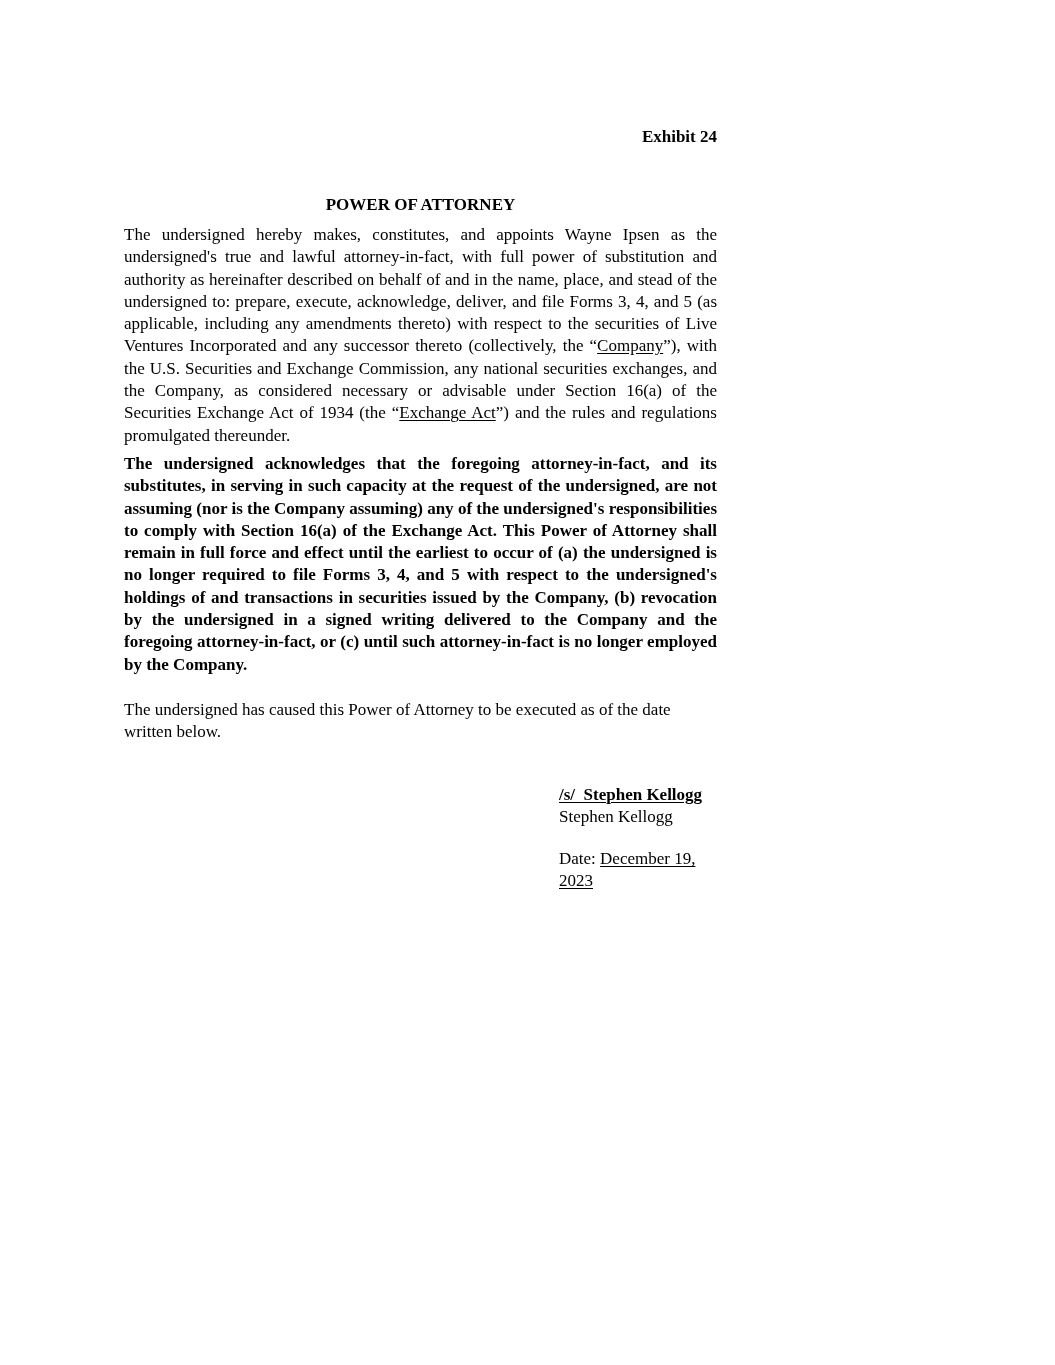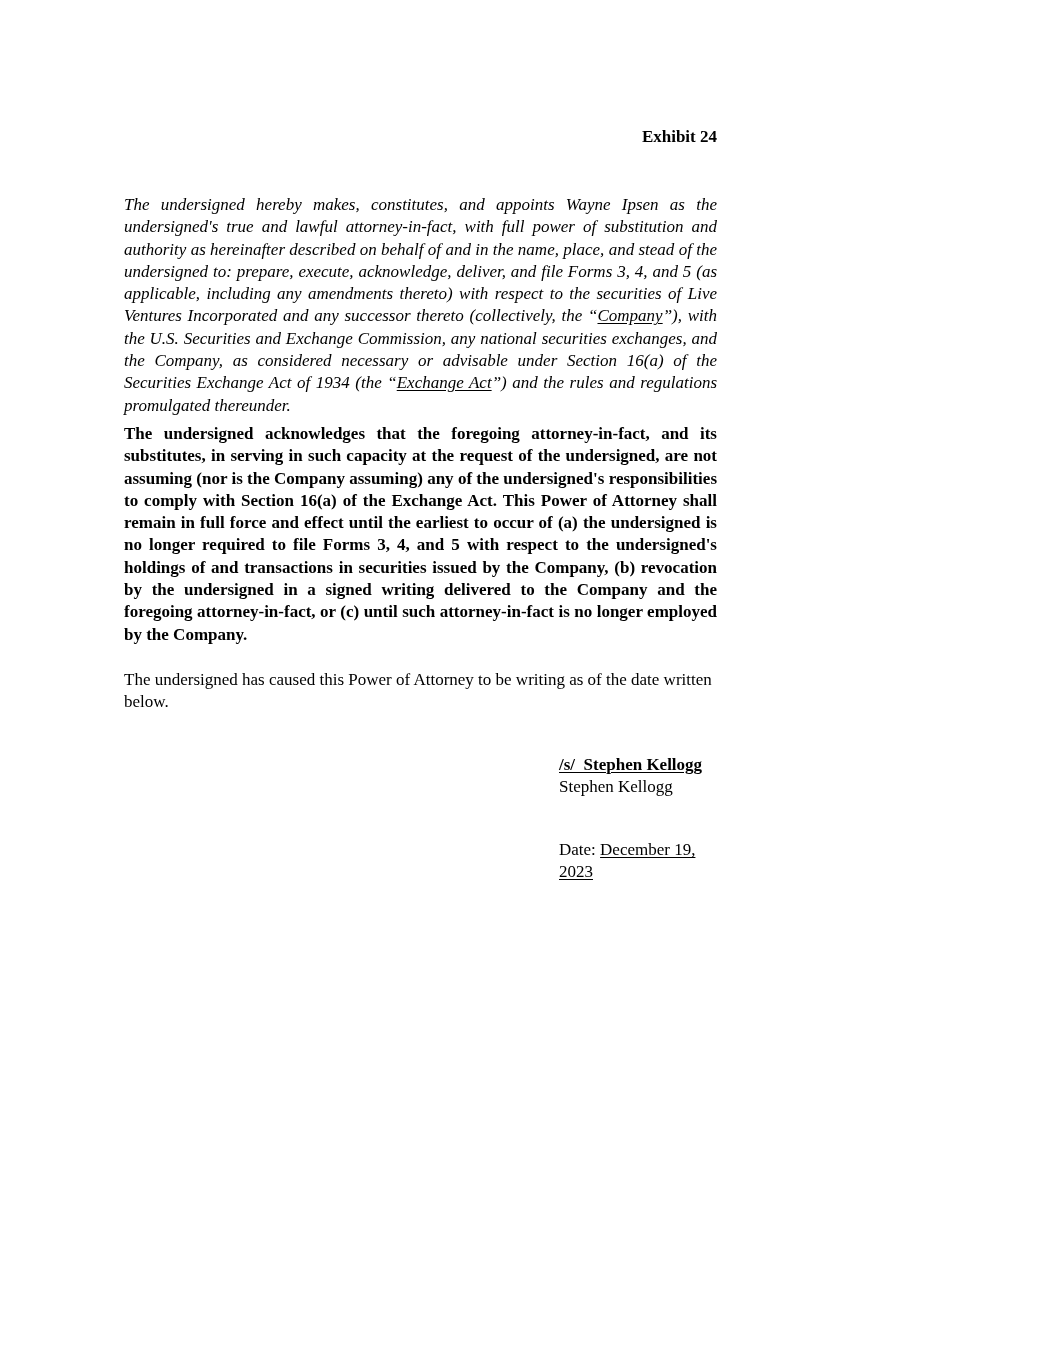--- a/index.html
+++ b/index.html
@@ -31,56 +31,57 @@
     text-align: center;
     font-weight: bold;
     line-height: 22px;
     margin-top: 46px;
   }
   .para {
     margin: 0;
     text-align: justify;
     line-height: 22.3px;
   }
-  .p1 { margin-top: 28px; font-style: italic; }
+  .p1 { margin-top: 8px; }
   .p2 { margin-top: 6px; font-weight: bold; }
   .p3 { margin-top: 23px; text-align: left; }
   .u {
     text-decoration: underline;
     text-underline-offset: 2px;
   }
   .sig-block {
     margin-top: 40px;
     margin-left: 435px;
     line-height: 22.3px;
   }
   .sig-line {
     white-space: pre-wrap;
     font-weight: bold;
   }
   .date-line {
-    margin-top: 41px;
+    margin-top: 20px;
   }
 </style>
 </head>
 <body>
 
 <div class="page">
   <div class="content">
 
     <div class="exhibit">Exhibit 24</div>
 
     <div class="heading">
+      <div>POWER OF ATTORNEY</div>
     </div>
 
     <p class="para p1"><span>The undersigned hereby makes, constitutes, and appoints Wayne Ipsen as the undersigned's true and lawful attorney-in-fact, with full power of substitution and authority as hereinafter described on behalf of and in the name, place, and stead of the undersigned to: prepare, execute, acknowledge, deliver, and file Forms 3, 4, and 5 (as applicable, including any amendments thereto) with respect to the securities of Live Ventures Incorporated and any successor thereto (collectively, the “</span><span class="u">Company</span><span>”), with the U.S. Securities and Exchange Commission, any national securities exchanges, and the Company, as considered necessary or advisable under Section 16(a) of the Securities Exchange Act of 1934 (the “</span><span class="u">Exchange Act</span><span>”) and the rules and regulations promulgated thereunder.</span></p>
 
     <p class="para p2">The undersigned acknowledges that the foregoing attorney-in-fact, and its substitutes, in serving in such capacity at the request of the undersigned, are not assuming (nor is the Company assuming) any of the undersigned's responsibilities to comply with Section 16(a) of the Exchange Act. This Power of Attorney shall remain in full force and effect until the earliest to occur of (a) the undersigned is no longer required to file Forms 3, 4, and 5 with respect to the undersigned's holdings of and transactions in securities issued by the Company, (b) revocation by the undersigned in a signed writing delivered to the Company and the foregoing attorney-in-fact, or (c) until such attorney-in-fact is no longer employed by the Company.</p>
 
-    <p class="para p3">The undersigned has caused this Power of Attorney to be writing as of the date written below.</p>
+    <p class="para p3">The undersigned has caused this Power of Attorney to be executed as of the date written below.</p>
 
     <div class="sig-block">
       <div class="u sig-line">/s/  Stephen Kellogg</div>
       <div>Stephen Kellogg</div>
       <div class="date-line">
         <span>Date:</span>
         <span class="u">December 19, 2023</span>
       </div>
     </div>
 

